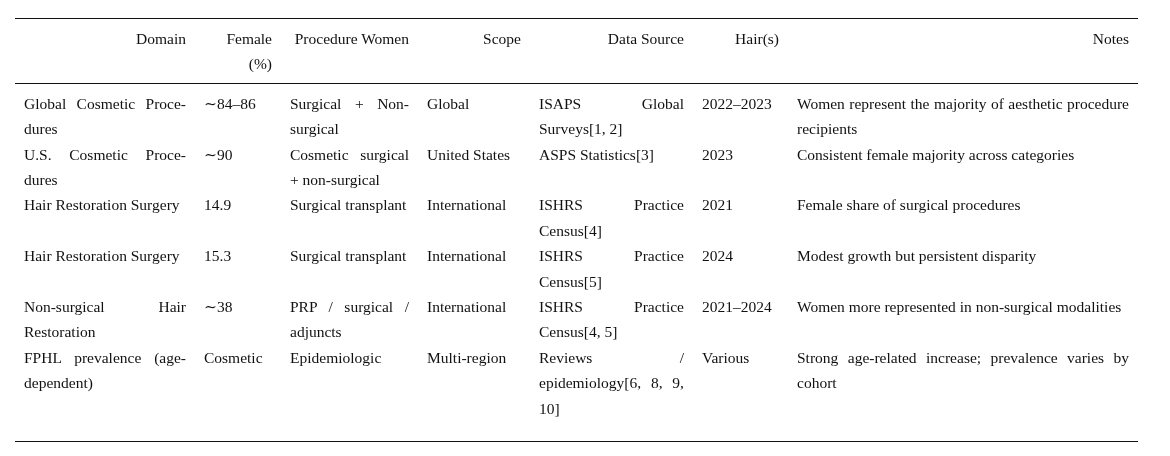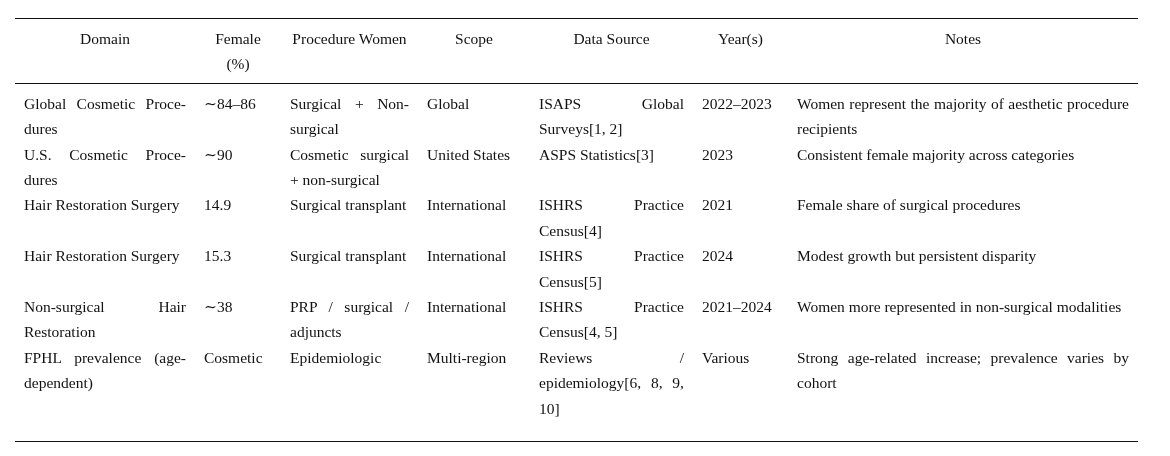--- a/index.html
+++ b/index.html
@@ -31,21 +31,21 @@
     }
     thead tr {
       border-top: 1.6px solid #111;
       border-bottom: 1px solid #111;
     }
     tbody tr:last-child {
       border-bottom: 1.6px solid #111;
     }
     th {
       font-weight: normal;
-      text-align: center;
+      text-align: right;
       vertical-align: top;
       padding: 7px 9px 6px 9px;
     }
     td {
       vertical-align: top;
       padding: 0 9px;
       text-align: justify;
       text-justify: inter-word;
       hyphens: manual;
     }
@@ -74,21 +74,21 @@
         <col class="c-year">
         <col class="c-notes">
     </colgroup>
     <thead>
       <tr>
         <th>Domain</th>
         <th>Female (%)</th>
         <th>Procedure Women</th>
         <th>Scope</th>
         <th>Data Source</th>
-        <th>Year(s)</th>
+        <th>Hair(s)</th>
         <th>Notes</th>
       </tr>
     </thead>
     <tbody>
       <tr>
         <td>Global Cosmetic Proce­dures</td>
         <td class="nojust">∼84–86</td>
         <td>Surgical + Non-surgical</td>
         <td class="nojust">Global</td>
         <td>ISAPS Global Surveys[1, 2]</td>

